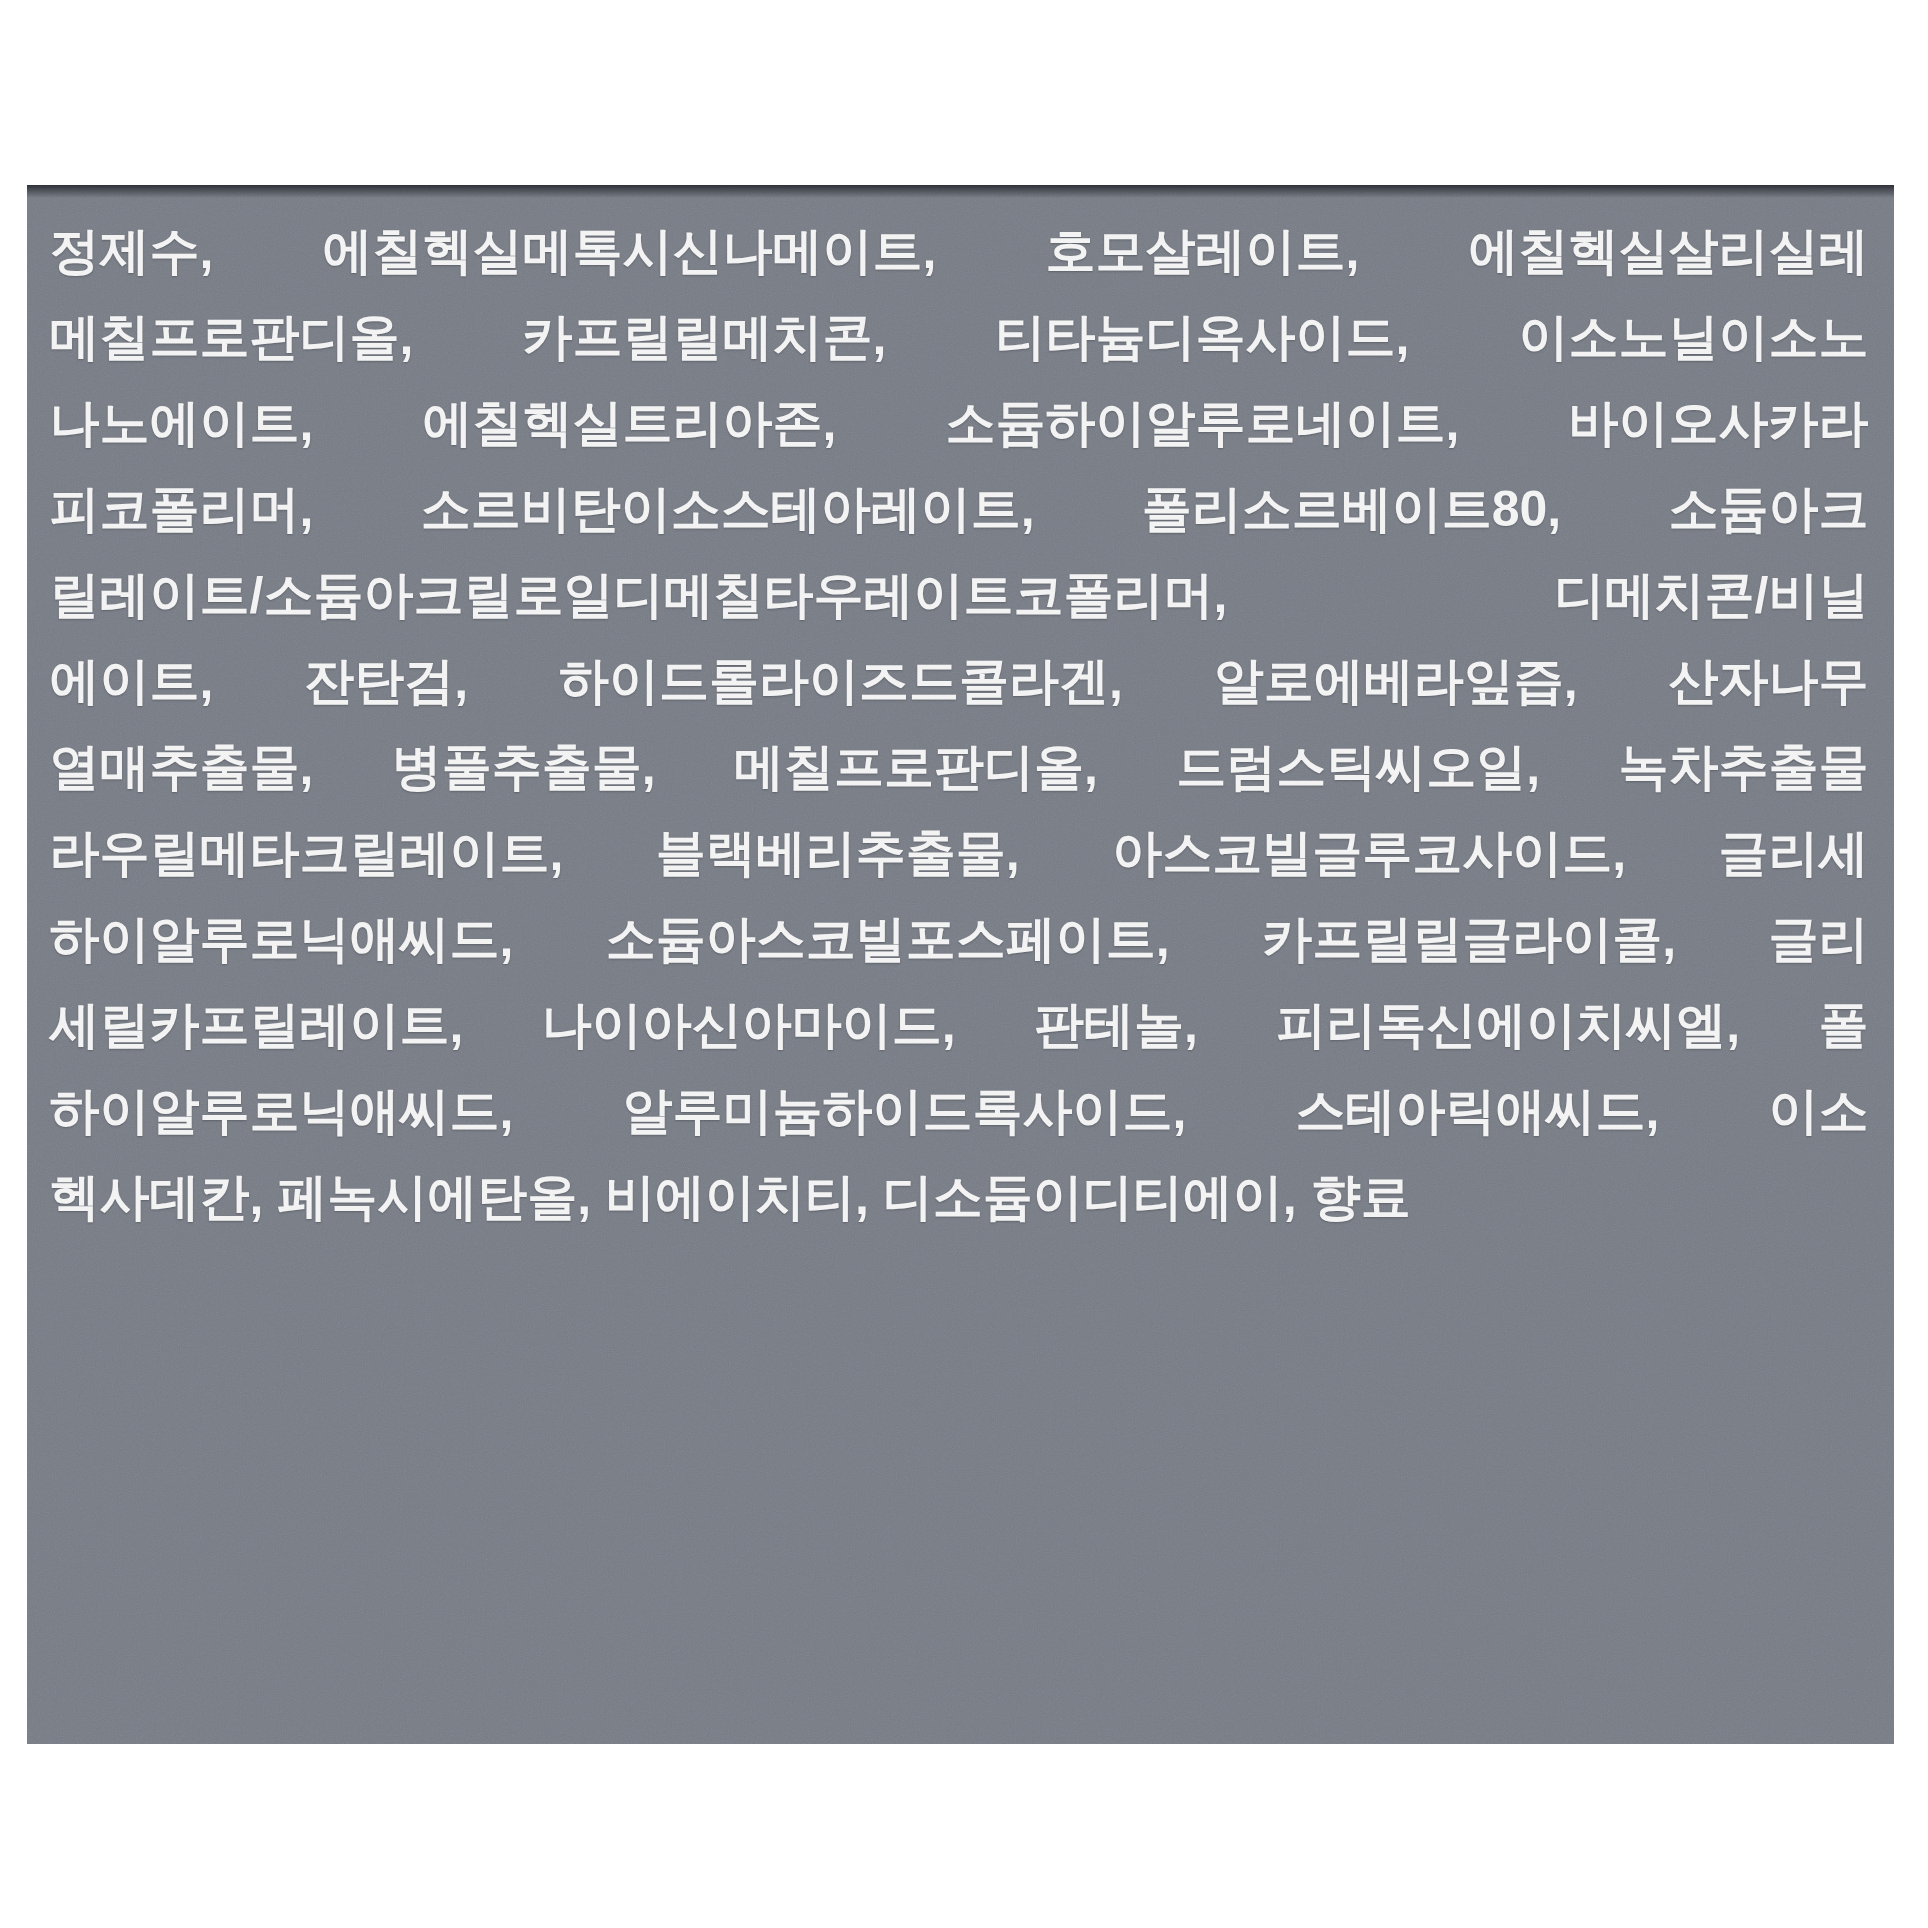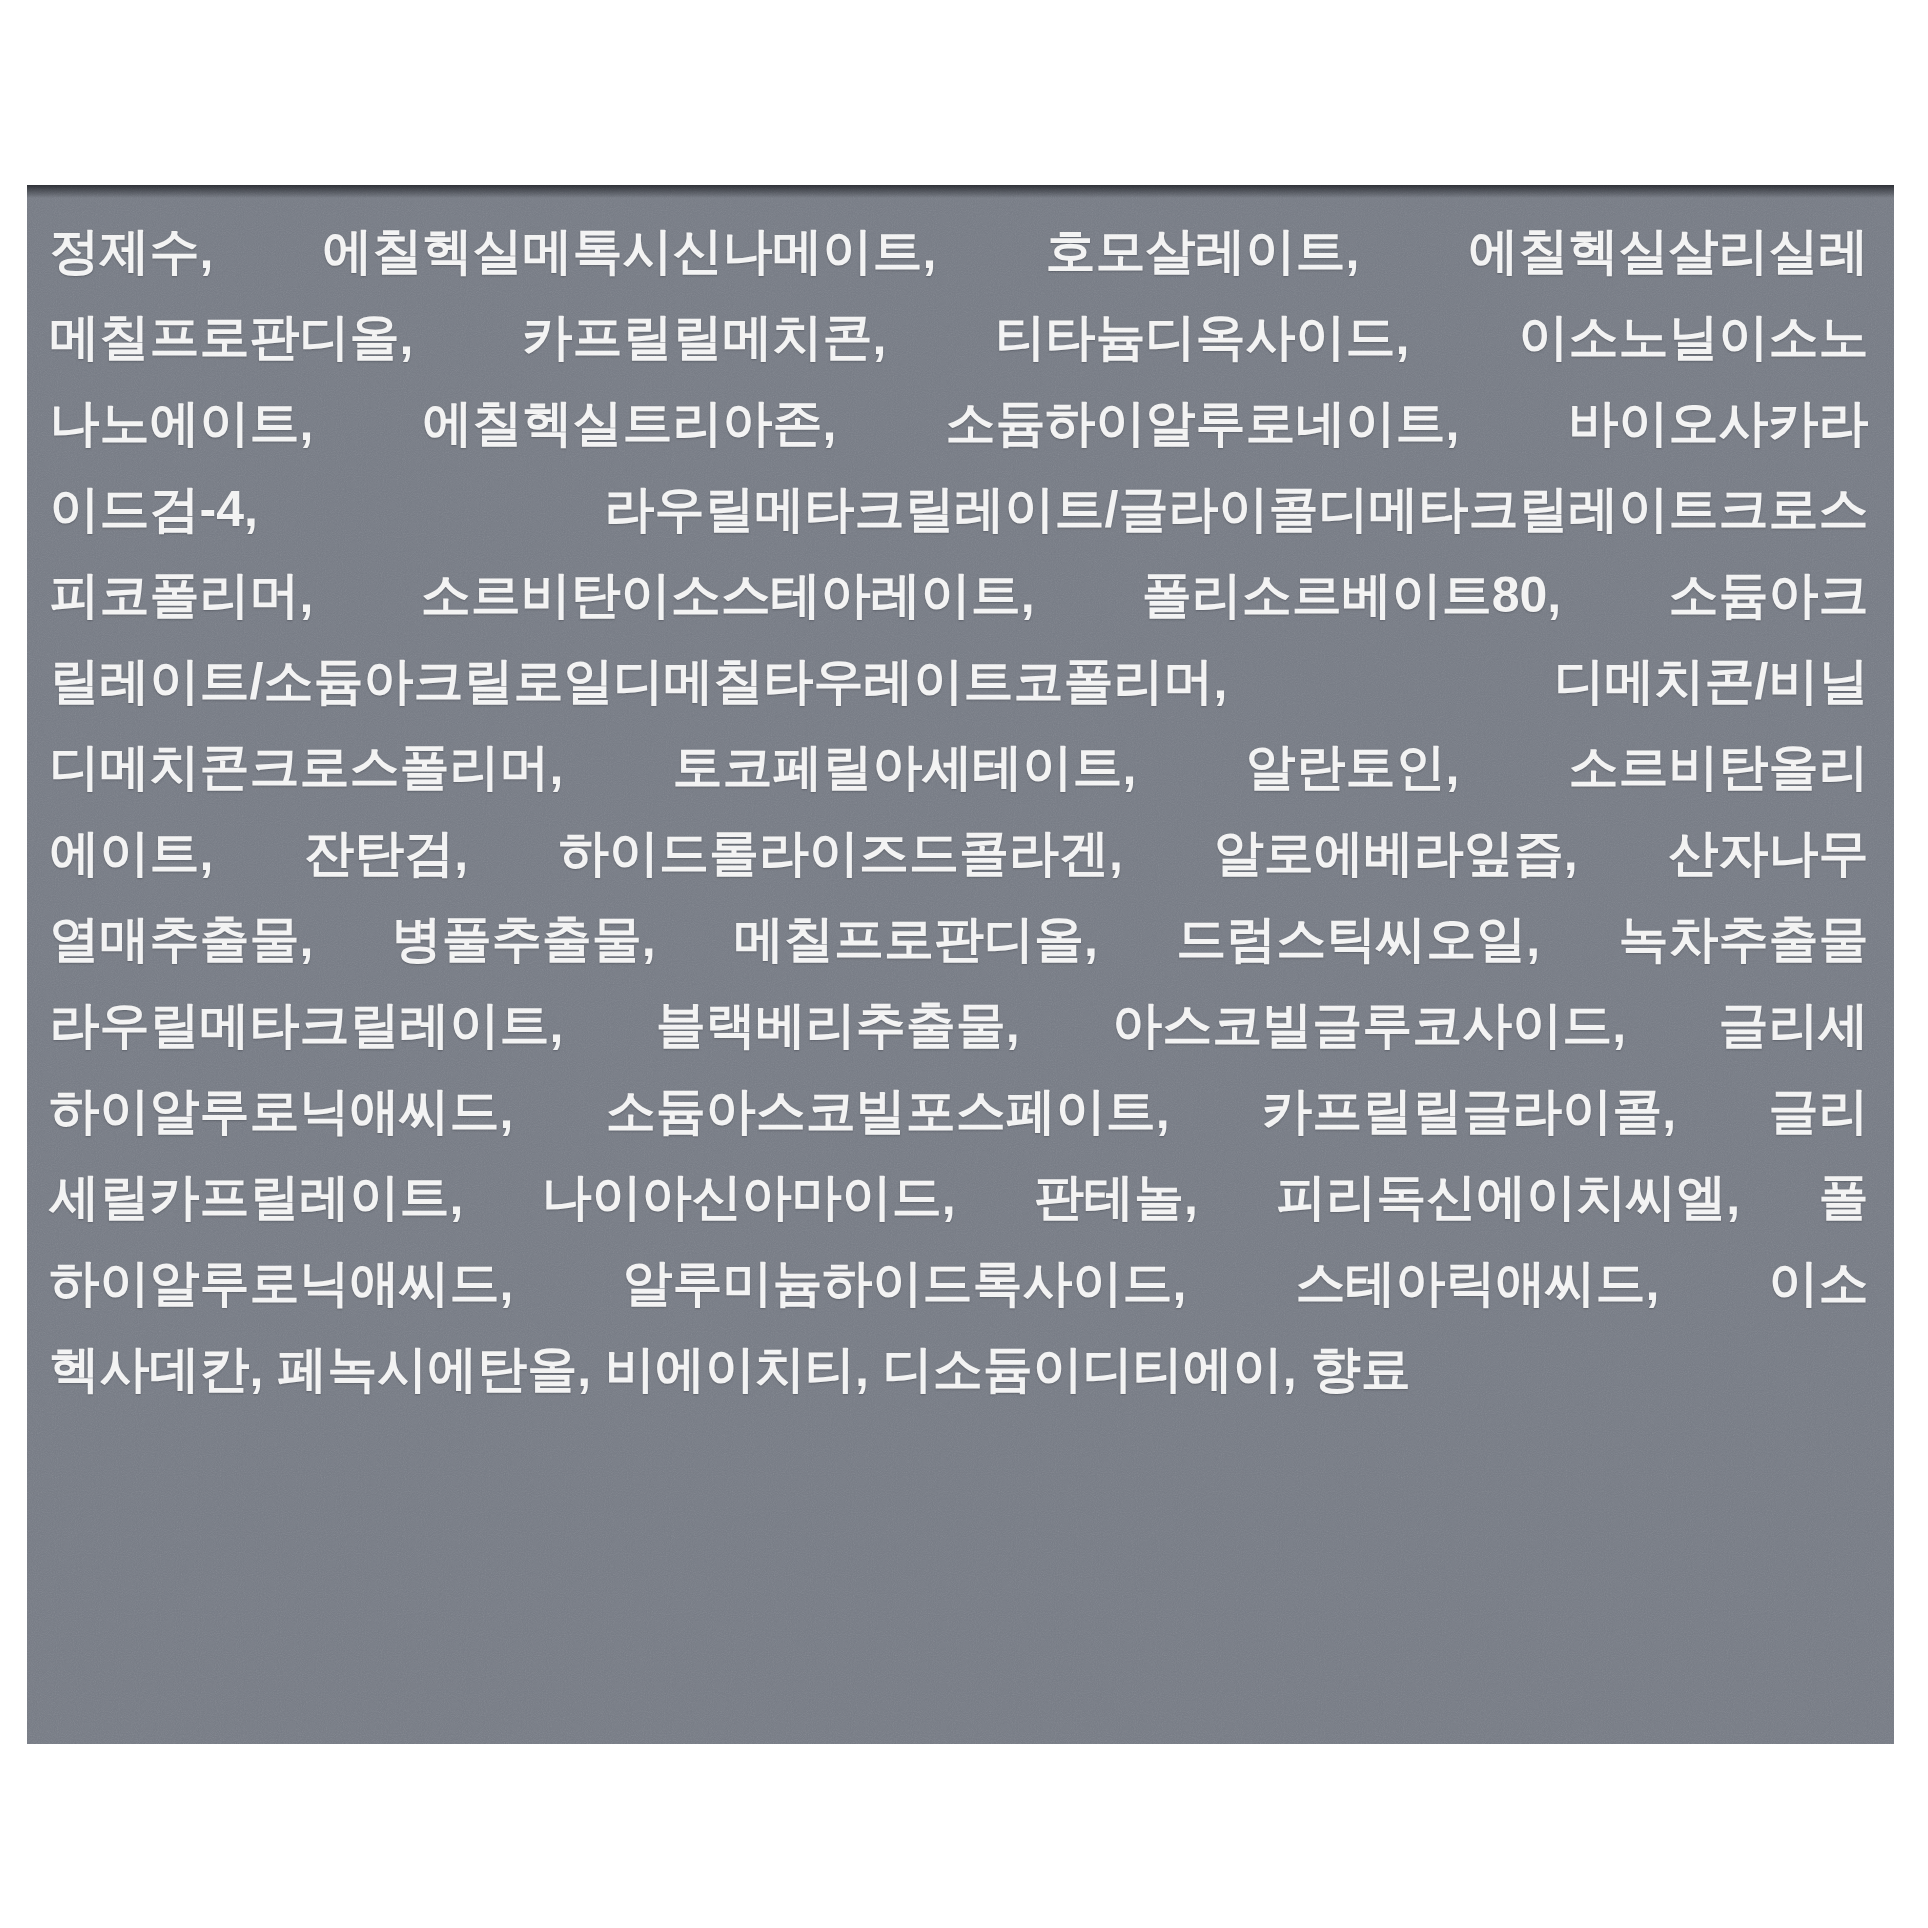--- a/index.html
+++ b/index.html
@@ -88,24 +88,22 @@
       </filter>
       <rect width="100%" height="100%" filter="url(#grain)"></rect>
     </svg>
 
     <div class="panel-top-edge"></div>
 
     <div class="ingredients-text" style="color: rgb(243, 243, 243);">
         <div class="line">정제수, 에칠헥실메톡시신나메이트, 호모살레이트, 에칠헥실살리실레</div>
         <div class="line">메칠프로판디올, 카프릴릴메치콘, 티타늄디옥사이드, 이소노닐이소노</div>
         <div class="line">나노에이트, 에칠헥실트리아존, 소듐하이알루로네이트, 바이오사카라</div>
-        <div class="line">이드검-4, 라우릴메타크릴레이트/글라이콜디메타크릴레이트크로스</div>
         <div class="line">피코폴리머, 소르비탄이소스테아레이트, 폴리소르베이트80, 소듐아크</div>
         <div class="line">릴레이트/소듐아크릴로일디메칠타우레이트코폴리머, 디메치콘/비닐</div>
-        <div class="line">디메치콘크로스폴리머, 토코페릴아세테이트, 알란토인, 소르비탄올리</div>
         <div class="line">에이트, 잔탄검, 하이드롤라이즈드콜라겐, 알로에베라잎즙, 산자나무</div>
         <div class="line">열매추출물, 병풀추출물, 메칠프로판디올, 드럼스틱씨오일, 녹차추출물</div>
         <div class="line">라우릴메타크릴레이트, 블랙베리추출물, 아스코빌글루코사이드, 글리세</div>
         <div class="line">하이알루로닉애씨드, 소듐아스코빌포스페이트, 카프릴릴글라이콜, 글리</div>
         <div class="line">세릴카프릴레이트, 나이아신아마이드, 판테놀, 피리독신에이치씨엘, 폴</div>
         <div class="line">하이알루로닉애씨드, 알루미늄하이드록사이드, 스테아릭애씨드, 이소</div>
         <div class="line last">헥사데칸, 페녹시에탄올, 비에이치티, 디소듐이디티에이, 향료</div>
       </div>
 
   </div>

